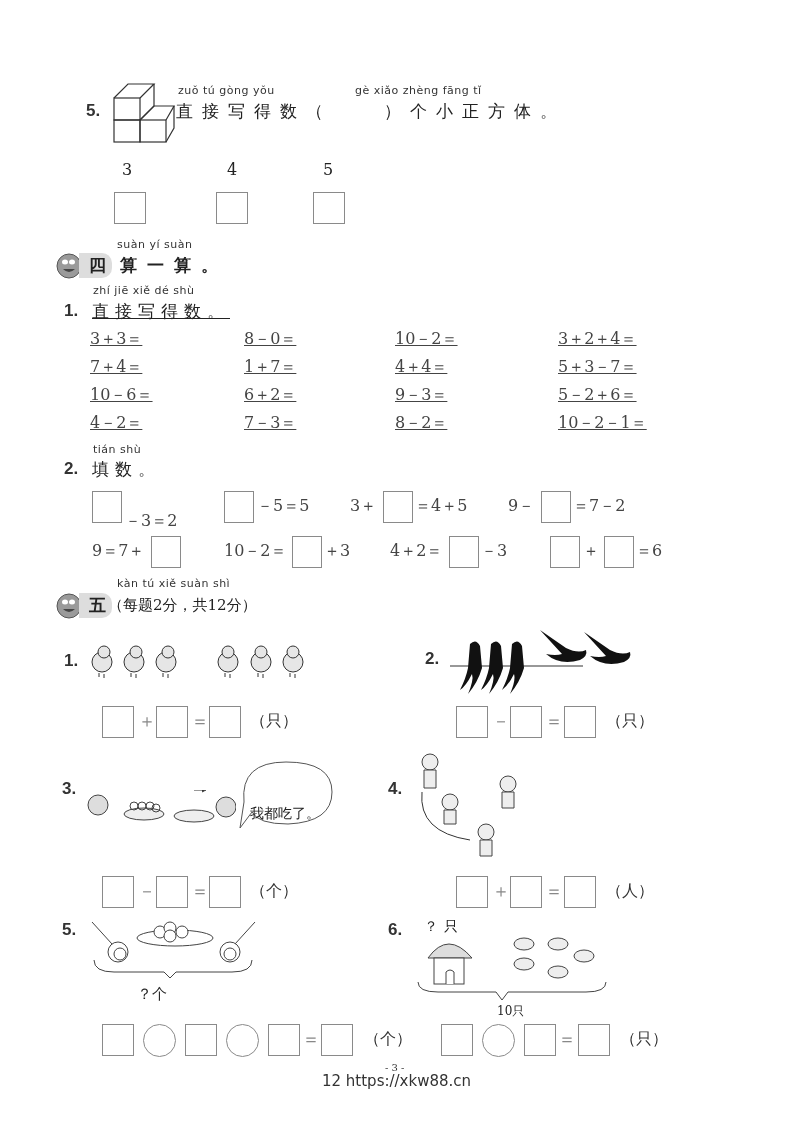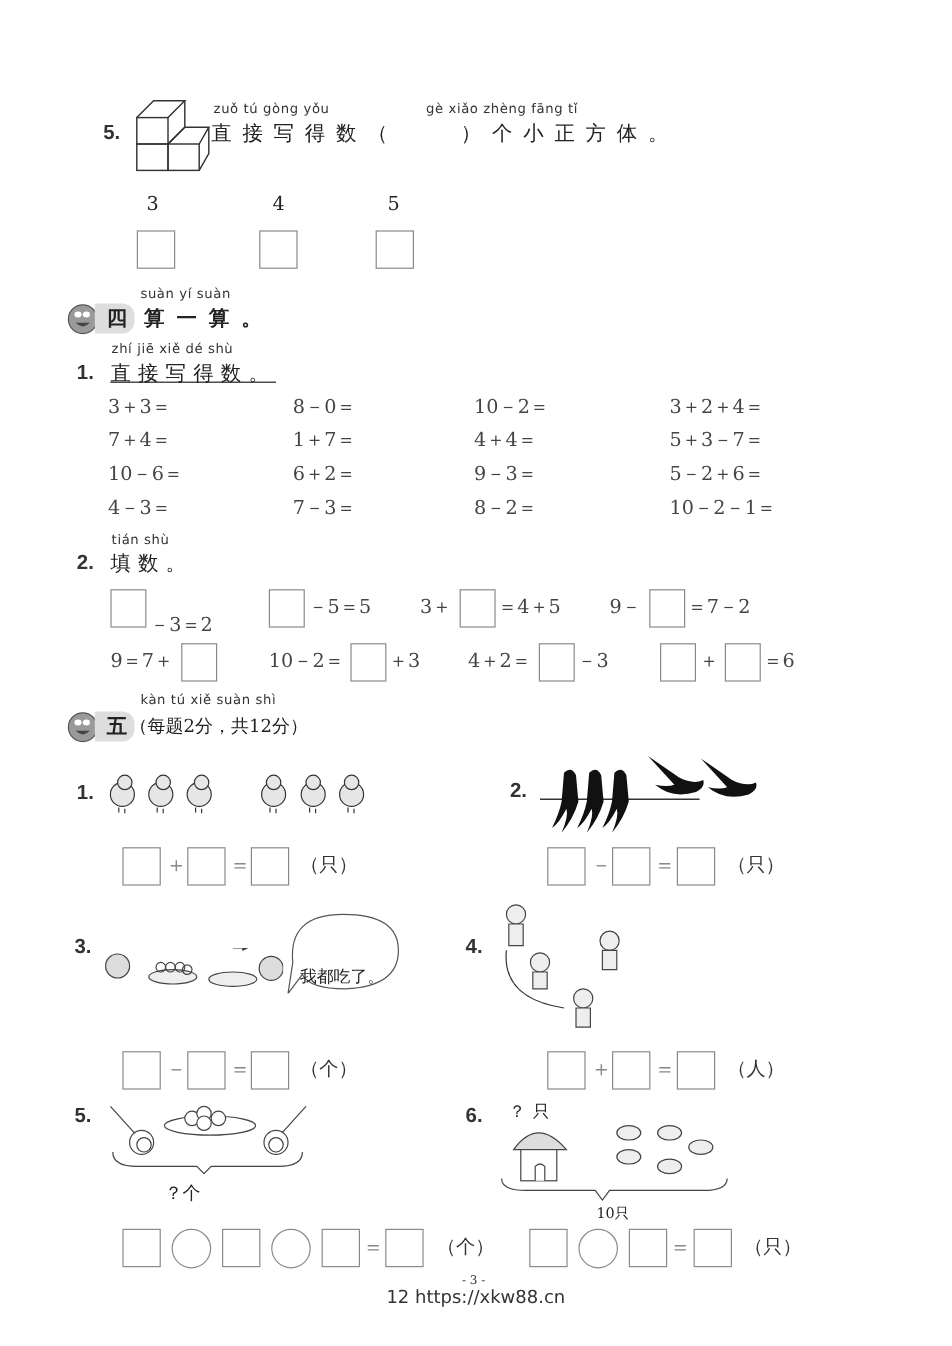--- a/index.html
+++ b/index.html
@@ -7,21 +7,21 @@
          font-family:"DejaVu Serif","Liberation Serif",serif; }
   .abs { position:absolute; }
   .py { font-family:"DejaVu Sans","Liberation Sans",sans-serif; font-size:11px; color:#333; white-space:nowrap; letter-spacing:0.5px; }
   .qnum { font-family:"Liberation Sans","DejaVu Sans",sans-serif; font-size:17px; font-weight:bold; color:#333; }
   .cn { font-size:17px; letter-spacing:6px; white-space:nowrap; }
   .box { position:absolute; width:30px; height:32px; border:1.5px solid #8a8a8a; background:#fff; box-sizing:border-box; }
   .circ { position:absolute; width:33px; height:33px; border:1.5px solid #8a8a8a; border-radius:50%; box-sizing:border-box; }
   .eq { position:absolute; font-size:16px; color:#444; white-space:nowrap; }
   .op { position:absolute; font-size:18px; color:#888; }
   .unit { position:absolute; font-size:16px; color:#333; white-space:nowrap; }
-  .calc { position:absolute; font-size:16px; color:#444; white-space:nowrap; }
+  .calc { position:absolute; font-size:16px; color:#444; white-space:nowrap;text-decoration:underline; }
   .sec-head { position:absolute; display:flex; align-items:center; }
   .badge { background:#ddd; border-radius:0 10px 10px 0; padding:1px 6px 1px 10px; font-weight:bold; font-size:17px; margin-left:-6px; font-family:"DejaVu Sans",sans-serif; }
   .sec-title { font-weight:bold; font-size:17px; letter-spacing:10px; margin-left:8px; white-space:nowrap; }
   .sec-score { font-size:15px; white-space:nowrap; margin-left:-4px; }
 </style>
 </head>
 <body>
 
 <div class="abs qnum" style="left:86px;top:101px;">5.</div>
 <svg class="abs" style="left:110px;top:76px;" width="66" height="68">
@@ -71,21 +71,21 @@
   <div class="calc" style="left:90px;top:357px;">7＋4＝</div>
   <div class="calc" style="left:244px;top:357px;">1＋7＝</div>
   <div class="calc" style="left:395px;top:357px;">4＋4＝</div>
   <div class="calc" style="left:558px;top:357px;">5＋3－7＝</div>
 
   <div class="calc" style="left:90px;top:385px;">10－6＝</div>
   <div class="calc" style="left:244px;top:385px;">6＋2＝</div>
   <div class="calc" style="left:395px;top:385px;">9－3＝</div>
   <div class="calc" style="left:558px;top:385px;">5－2＋6＝</div>
 
-  <div class="calc" style="left:90px;top:413px;">4－3＝</div>
+  <div class="calc" style="left:90px;top:413px;">4－2＝</div>
   <div class="calc" style="left:244px;top:413px;">7－3＝</div>
   <div class="calc" style="left:395px;top:413px;">8－2＝</div>
   <div class="calc" style="left:558px;top:413px;">10－2－1＝</div>
 </div>
 
 <div class="abs py" style="left:93px;top:443px;">tián shù</div>
 <div class="abs qnum" style="left:64px;top:459px;">2.</div>
 <div class="abs cn" style="left:92px;top:458px;">填数。</div>
 
 <div class="box" style="left:92px;top:491px;"></div>

